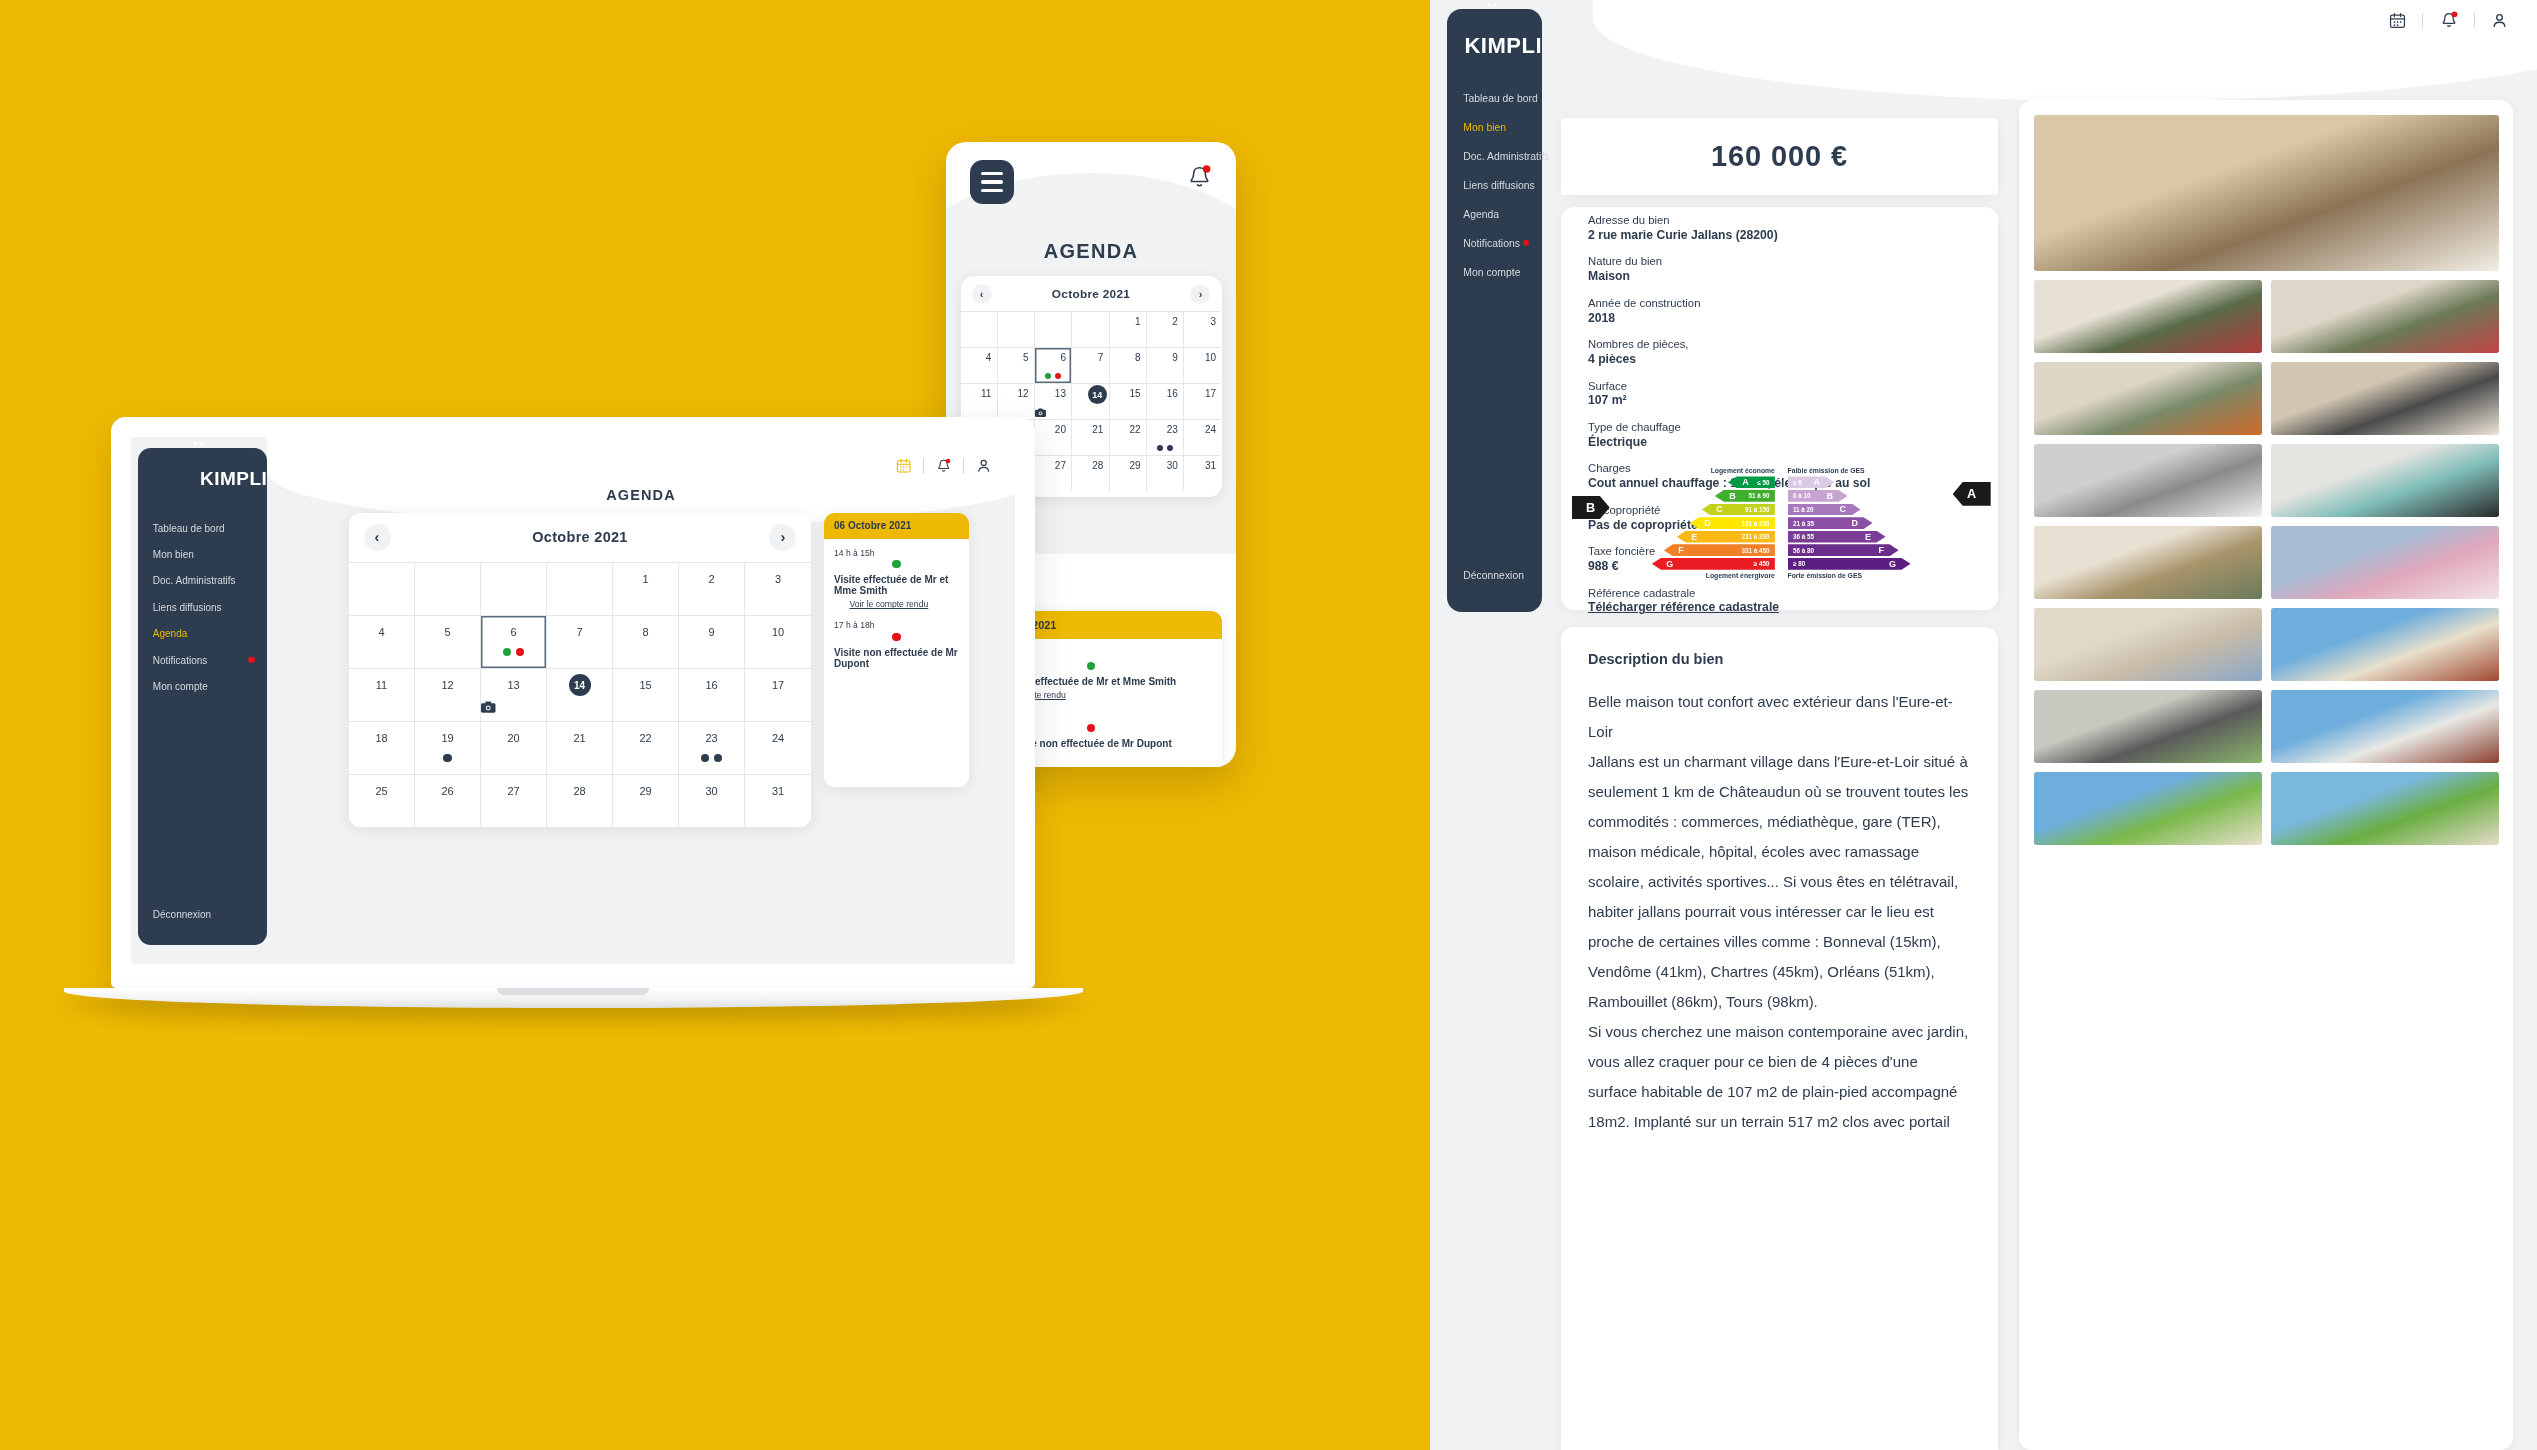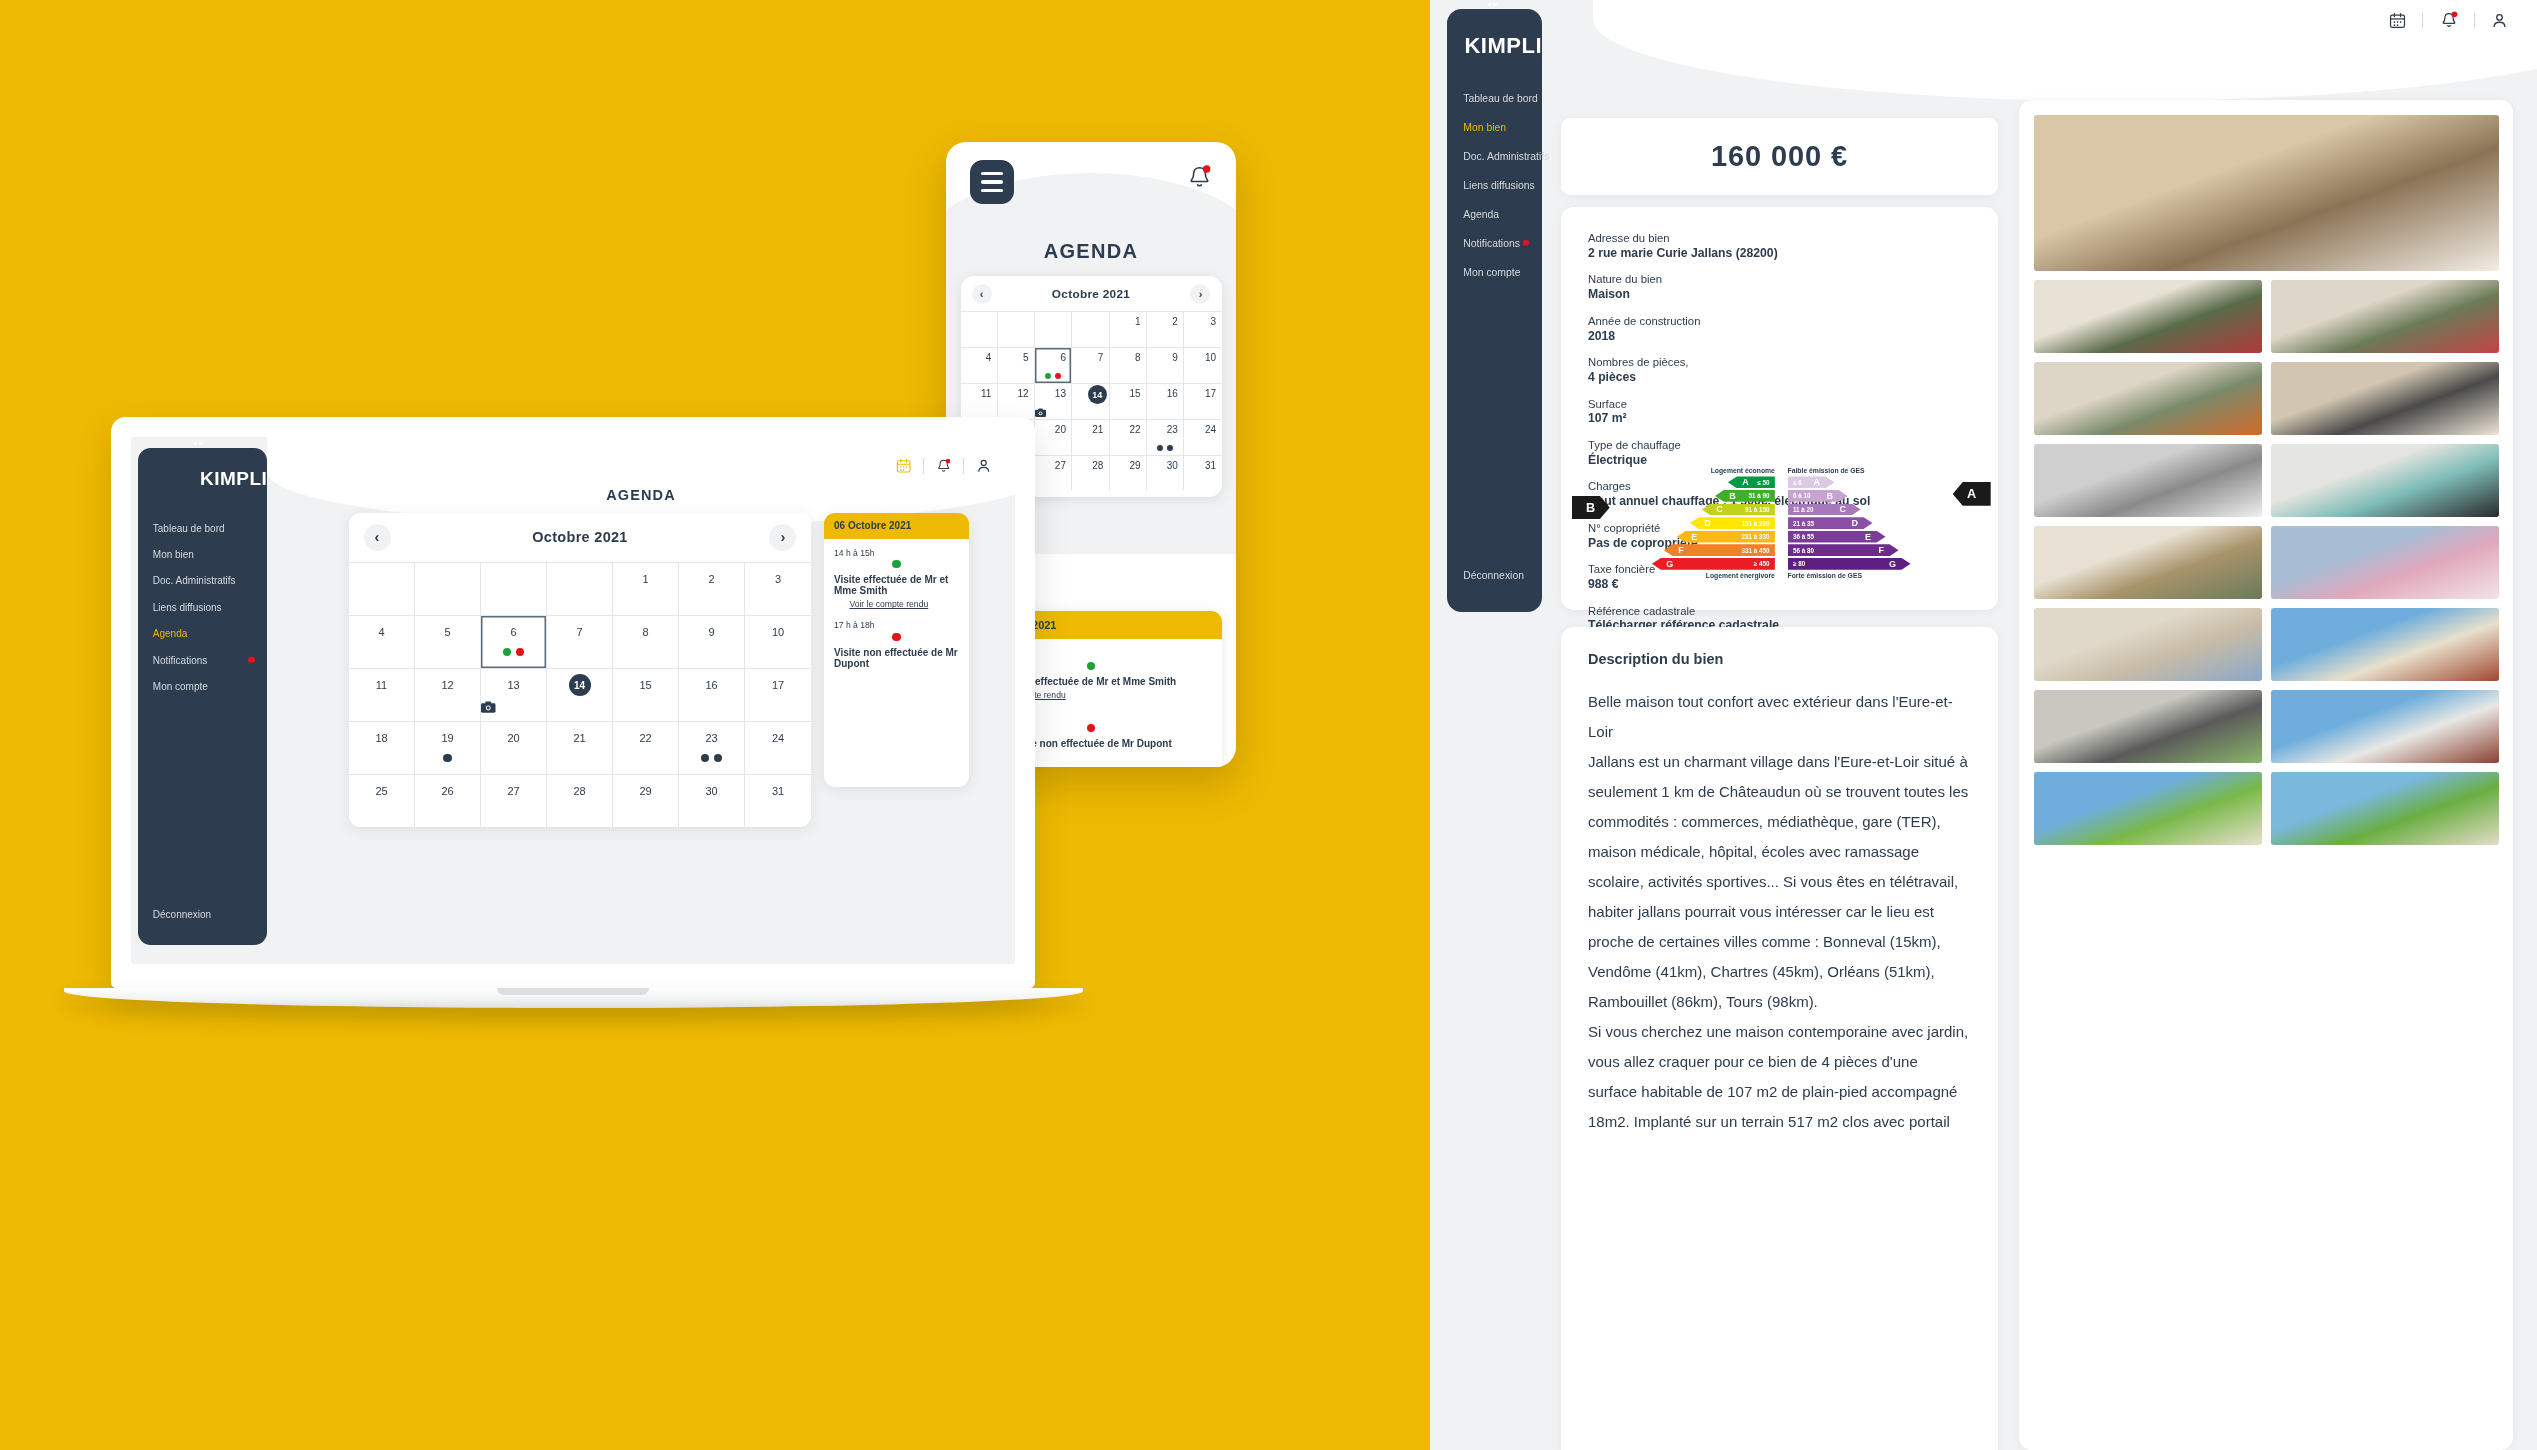--- a/index.html
+++ b/index.html
@@ -197,27 +197,27 @@
   .app-sidebar .logo-txt { font-size: 22px; }
   .app-sidebar .nav-item { font-size: 10.4px; padding: 9px 16.3px; }
   .app-sidebar .nav-logout { font-size: 10.4px; padding: 9px 16.3px; }
   .app-title {
     position: absolute; left: 131px; right: 0; top: 65px;
     text-align: center; font-size: 19px; font-weight: 700;
     color: #2D3C4E; letter-spacing: 1.2px; z-index: 4;
   }
   .price-card {
     position: absolute; left: 131px; top: 118px; width: 437px;
-    background: #fff; border-radius: 9px; padding: 22px 0;
+    background: #fff; border-radius: 2px; padding: 22px 0;
     text-align: center; box-shadow: 0 1.8px 11px rgba(0,0,0,.05); z-index: 4;
   }
   .price-card .price { font-size: 29px; font-weight: 700; color: #2D3C4E; letter-spacing: 0.9px; }
   .info-card {
     position: absolute; left: 131px; top: 207px; width: 437px; height: 403px;
-    background: #fff; border-radius: 12.7px; padding: 25px 27px;
+    background: #fff; border-radius: 12.7px; padding: 7px 27px;
     box-shadow: 0 1.8px 11px rgba(0,0,0,.05); z-index: 4;
   }
   .fld { margin-bottom: 13.6px; }
   .fld-l { font-size: 11.3px; color: #2D3C4E; margin-bottom: 1.8px; }
   .fld-v { font-size: 12.2px; font-weight: 700; color: #2D3C4E; }
   .fld-v.link { text-decoration: underline; }
 
   
   .dpe { position: absolute; left: 27px; right: 23.6px; bottom: 16.3px; height: 127px; }
   .dpe-cols { display: flex; justify-content: center; gap: 12.7px; position: relative; }

